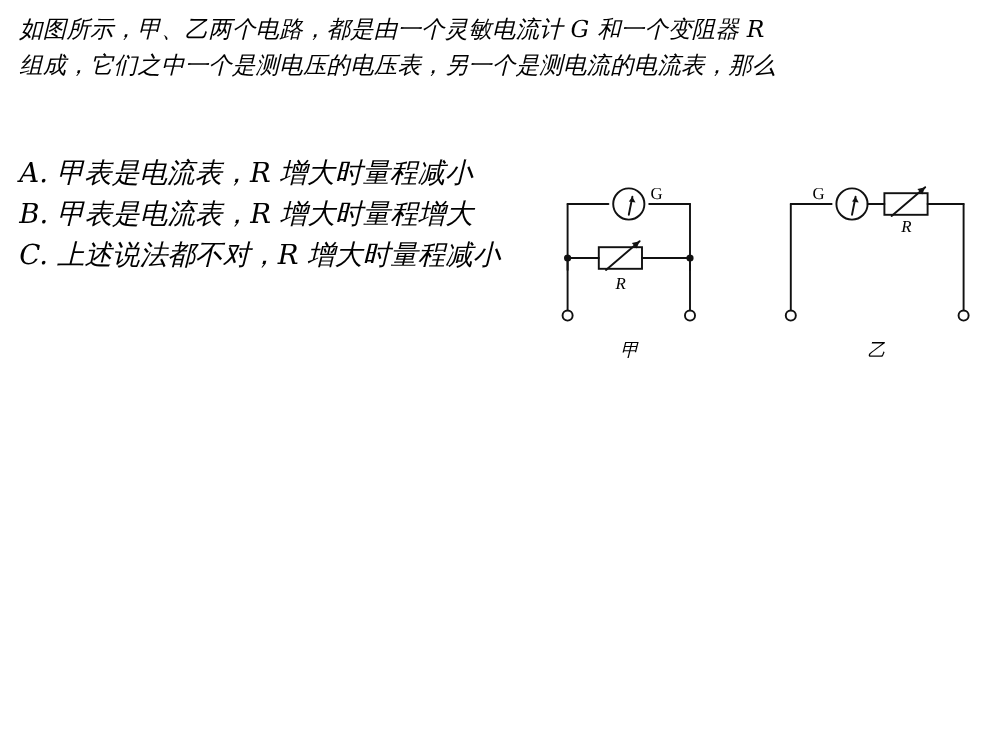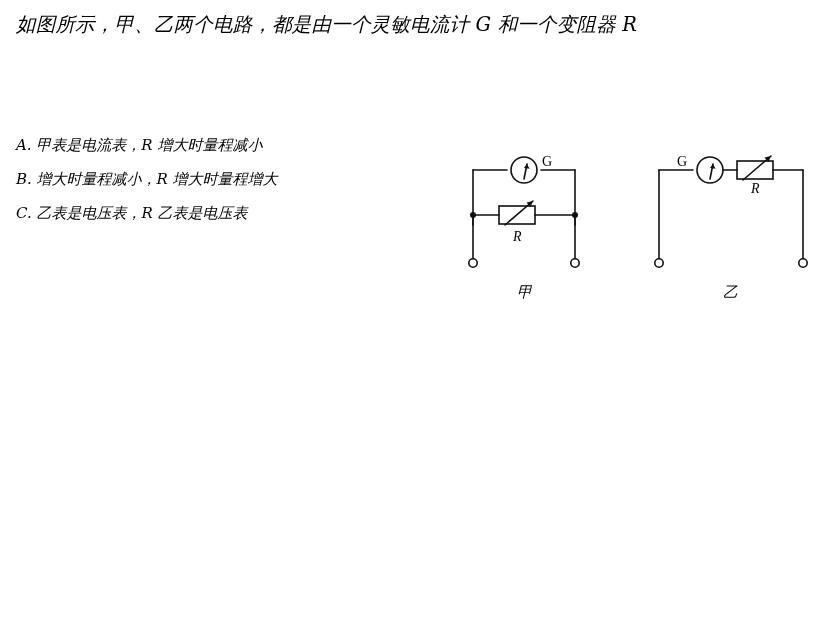--- a/index.html
+++ b/index.html
@@ -38,21 +38,21 @@
     display: block;
     white-space: pre;
   }
   .options {
     position: absolute;
     left: 16px;
     top: 128px;
     width: 440px;
   }
   .opt {
-    font-size: 15px;
+    font-size: 23px;
     line-height: 34px;
     font-family: "DejaVu Serif", serif;
     font-style: italic;
     white-space: pre;
   }
   
   .figures {
     position: absolute;
     left: 455px;
     top: 135px;
@@ -69,26 +69,27 @@
     font-family: "Liberation Serif", serif;
   }
 </style>
 </head>
 <body>
 
 <div id="page">
 
   <div class="stem">
     <span class="ln">如图所示，甲、乙两个电路，都是由一个灵敏电流计 G 和一个变阻器 R</span>
+    <span class="ln">组成，它们之中一个是测电压的电压表，另一个是测电流的电流表，那么</span>
   </div>
 
   <div class="options">
     <div class="opt">A. 甲表是电流表，R 增大时量程减小</div>
-    <div class="opt">B. 增大时量程减小，R 增大时量程增大</div>
-    <div class="opt">C. 乙表是电压表，R 乙表是电压表</div>
+    <div class="opt">B. 甲表是电流表，R 增大时量程增大</div>
+    <div class="opt">C. 上述说法都不对，R 增大时量程减小</div>
   </div>
 
   <div class="figures">
 
     <svg width="370" height="170" viewBox="0 0 370 170">
       <g fill="none" stroke="#111111" stroke-width="1.6" stroke-linecap="round">
 
         <g>
 
           <path d="M18,35 L18,90"></path>

